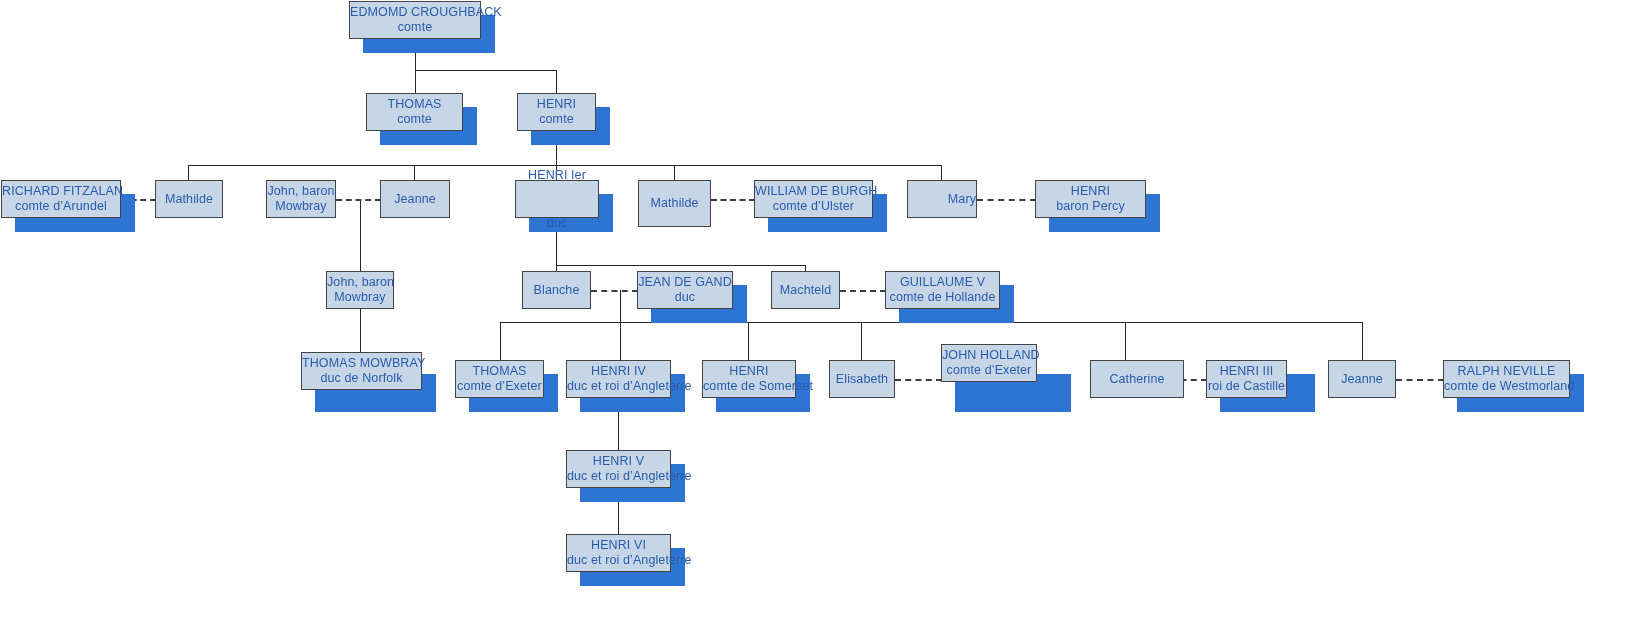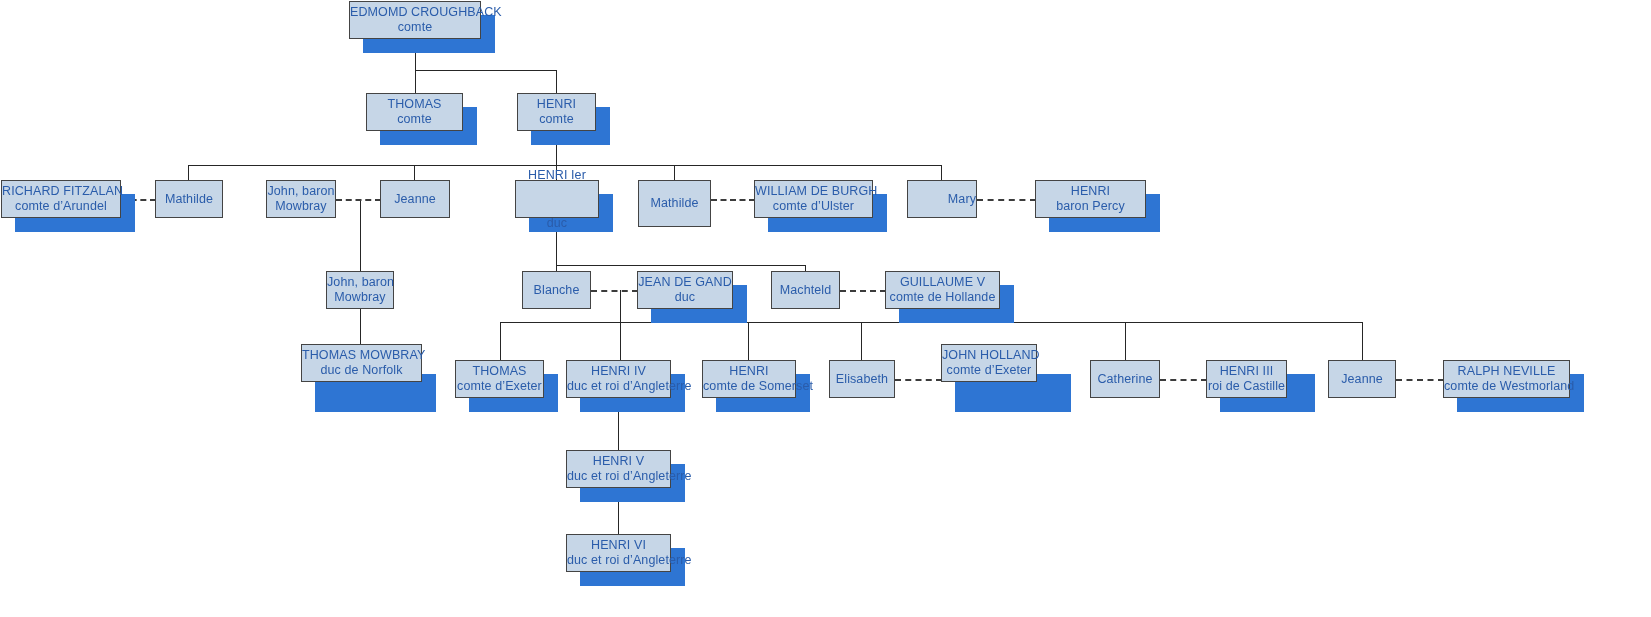--- a/index.html
+++ b/index.html
@@ -169,21 +169,21 @@
       </div>
       <div class="node" style="left: 771px; top: 271px; width: 69px; height: 38px;">
         <span class="l1">Machteld</span>
       </div>
       <div class="shadow" style="left: 899px; top: 285px; width: 115px; height: 38px;"></div>
       <div class="node" style="left: 885px; top: 271px; width: 115px; height: 38px;">
         <span class="l1">GUILLAUME V</span>
         <span class="l2">comte de Hollande</span>
       </div>
       <div class="shadow" style="left: 315px; top: 374px; width: 121px; height: 38px;"></div>
-      <div class="node" style="left: 301px; top: 344px; width: 121px; height: 38px;">
+      <div class="node" style="left: 301px; top: 352px; width: 121px; height: 38px;">
         <span class="l1">THOMAS MOWBRAY</span>
         <span class="l2">duc de Norfolk</span>
       </div>
       <div class="shadow" style="left: 469px; top: 374px; width: 89px; height: 38px;"></div>
       <div class="node" style="left: 455px; top: 360px; width: 89px; height: 38px;">
         <span class="l1">THOMAS</span>
         <span class="l2">comte d’Exeter</span>
       </div>
       <div class="shadow" style="left: 580px; top: 374px; width: 105px; height: 38px;"></div>
       <div class="node" style="left: 566px; top: 360px; width: 105px; height: 38px;">
@@ -196,21 +196,21 @@
         <span class="l2">comte de Somerset</span>
       </div>
       <div class="node" style="left: 829px; top: 360px; width: 66px; height: 38px;">
         <span class="l1">Elisabeth</span>
       </div>
       <div class="shadow" style="left: 955px; top: 374px; width: 116px; height: 38px;"></div>
       <div class="node" style="left: 941px; top: 344px; width: 96px; height: 38px; align-items: center;">
         <span class="l1">JOHN HOLLAND</span>
         <span class="l2">comte d’Exeter</span>
       </div>
-      <div class="node" style="left: 1090px; top: 360px; width: 70px; height: 38px;">
+      <div class="node" style="left: 1090px; top: 360px; width: 94px; height: 38px;">
         <span class="l1">Catherine</span>
       </div>
       <div class="shadow" style="left: 1220px; top: 374px; width: 95px; height: 38px;"></div>
       <div class="node" style="left: 1206px; top: 360px; width: 81px; height: 38px;">
         <span class="l1">HENRI III</span>
         <span class="l2">roi de Castille</span>
       </div>
       <div class="node" style="left: 1328px; top: 360px; width: 68px; height: 38px;">
         <span class="l1">Jeanne</span>
       </div>

